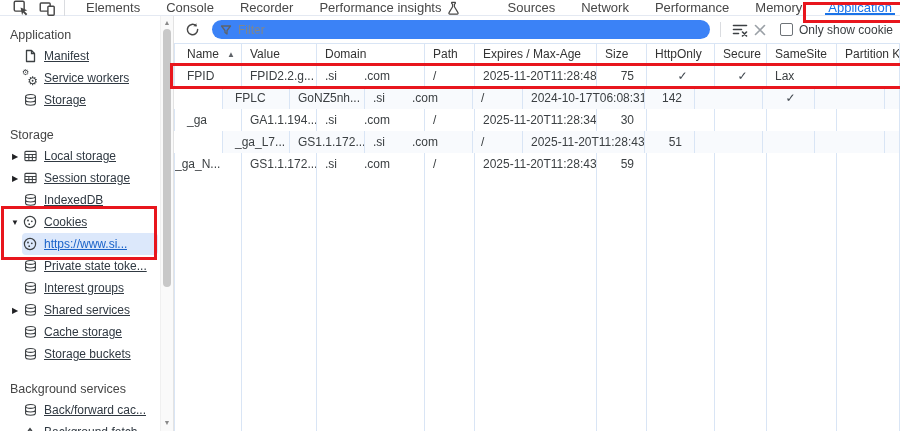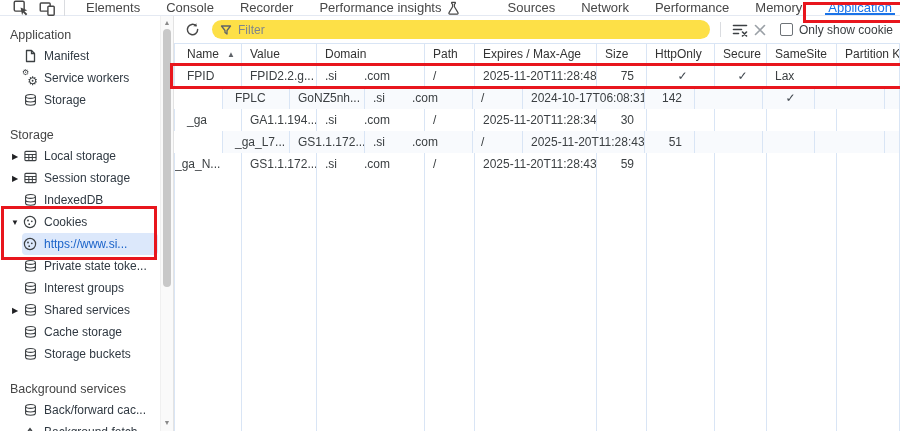--- a/index.html
+++ b/index.html
@@ -25,39 +25,39 @@
   
   .content { display:flex; height:415px; }
 
   
   .sidebar { width:160px; padding-top:9px; overflow:hidden; flex:0 0 160px; }
   .sec-header { height:20px; line-height:20px; padding-left:10px; color:#454545; font-size:12.5px; white-space:nowrap; }
   .sec { margin-bottom:14px; }
   .s-item { height:22px; display:flex; align-items:center; cursor:pointer; white-space:nowrap; color:#303942; }
   .arrow-slot { width:14px; margin-left:8px; text-align:center; font-size:8px; color:#202124; flex:0 0 14px; }
   .s-icon { width:16px; height:16px; margin-right:6px; display:flex; align-items:center; justify-content:center; flex:0 0 16px; position:relative; }
-  .s-label { overflow:hidden; }
+  .s-label { overflow:hidden;text-decoration:underline; }
   .s-item.selected { background:#dce8fb; border-radius:4px; margin-left:22px; margin-right:2px; color:#1b63c9; }
   .s-item.selected .arrow-slot { margin-left:0; width:0; flex:0 0 0; }
   .cookie-group { position:relative; }
   .red-cookies { top:-5px; bottom:-5px; left:1px; right:3px; }
   .gear-big { font-size:12px; line-height:1; position:absolute; right:0; bottom:-1px; color:#3c4043;}
   .gear-small { font-size:8px; line-height:1; position:absolute; left:0; top:-1px; color:#3c4043;}
 
   
   .sb-scroll { width:13px; flex:0 0 13px; background:#fafafa; border-left:1px solid #f0f0f0; position:relative; }
   .sb-arrow { position:absolute; left:0; width:100%; text-align:center; font-size:7px; color:#8a8a8a; }
   .sb-up { top:3px; } .sb-down { bottom:5px; }
   .sb-thumb { position:absolute; left:2px; width:8px; top:13px; height:258px; background:#c8c8c8; border-radius:4px; }
 
   
   .main { flex:1; display:flex; flex-direction:column; border-left:1px solid #e3e3e3; min-width:0; }
   .cookie-toolbar { height:27px; display:flex; align-items:center; flex:0 0 27px; }
   .refresh-btn { width:24px; height:22px; margin-left:6px; display:flex; align-items:center; justify-content:center; cursor:pointer; }
-  .filter-pill { margin-left:8px; width:498px; height:19px; background:#fde047; border-radius:10px; display:flex; align-items:center; padding:0 8px; }
+  .filter-pill { margin-left:8px; width:498px; height:19px; background:#3b82f6; border-radius:10px; display:flex; align-items:center; padding:0 8px; }
   .filter-pill input { border:none; background:transparent; outline:none; font-family:"Liberation Sans",sans-serif; font-size:12px; color:#202124; margin-left:6px; width:100%; }
   .filter-pill input::placeholder { color:#80868b; }
   .tb-div { width:1px; height:15px; background:#dadce0; margin:0 9px 0 10px; }
   .tb-icon { display:flex; align-items:center; justify-content:center; width:20px; height:20px; cursor:pointer; }
   .chk { width:13px; height:13px; border:1.5px solid #6e7378; border-radius:2px; margin:0 6px 0 10px; flex:0 0 13px; cursor:pointer; }
   .chk-label { white-space:nowrap; color:#3c4043; }
 
   
   :root { --grid:#d9e5f5; }
   .table { flex:1; display:flex; flex-direction:column; min-height:0; position:relative; }

